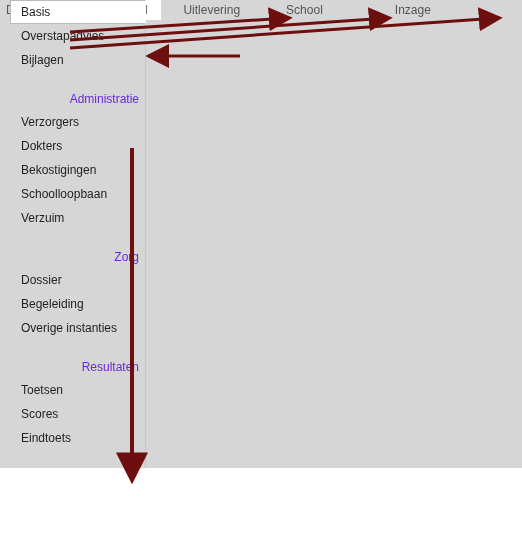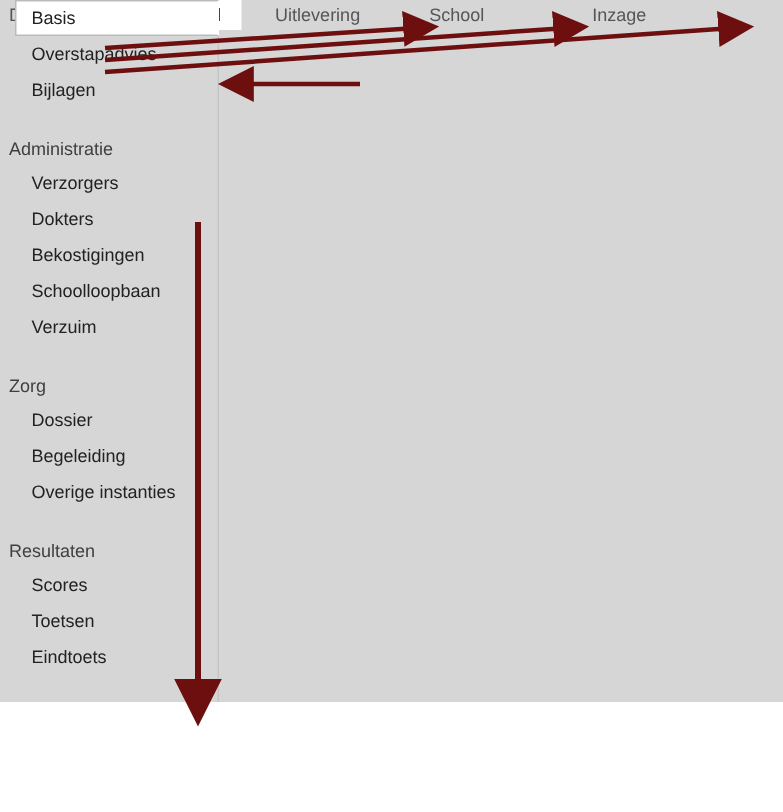--- a/index.html
+++ b/index.html
@@ -55,23 +55,24 @@
   .main {
     flex: 1;
     background: #ffffff;
     position: relative;
   }
   .group {
     margin-bottom: 18px;
   }
   .group-header {
     font-size: 12px;
-    color: #404040;
+    color: #6d28d9;
     padding: 2px 6px 4px 6px;
     cursor: default;
+    text-align: right;
   }
   .item {
     font-size: 12px;
     color: #222;
     padding: 4px 6px 4px 20px;
     cursor: pointer;
     border: 1px solid transparent;
     margin-right: 2px;
   }
   .item.selected {
@@ -146,24 +147,24 @@
         <span>Begeleiding</span>
       </div>
       <div class="item">
         <span>Overige instanties</span>
       </div>
     </div>
 
     <div class="group">
       <div class="group-header">Resultaten</div>
       <div class="item">
-        <span>Scores</span>
+        <span>Toetsen</span>
       </div>
       <div class="item">
-        <span>Toetsen</span>
+        <span>Scores</span>
       </div>
       <div class="item">
         <span>Eindtoets</span>
       </div>
     </div>
 
   </div>
   <div class="main"></div>
 </div>
 

